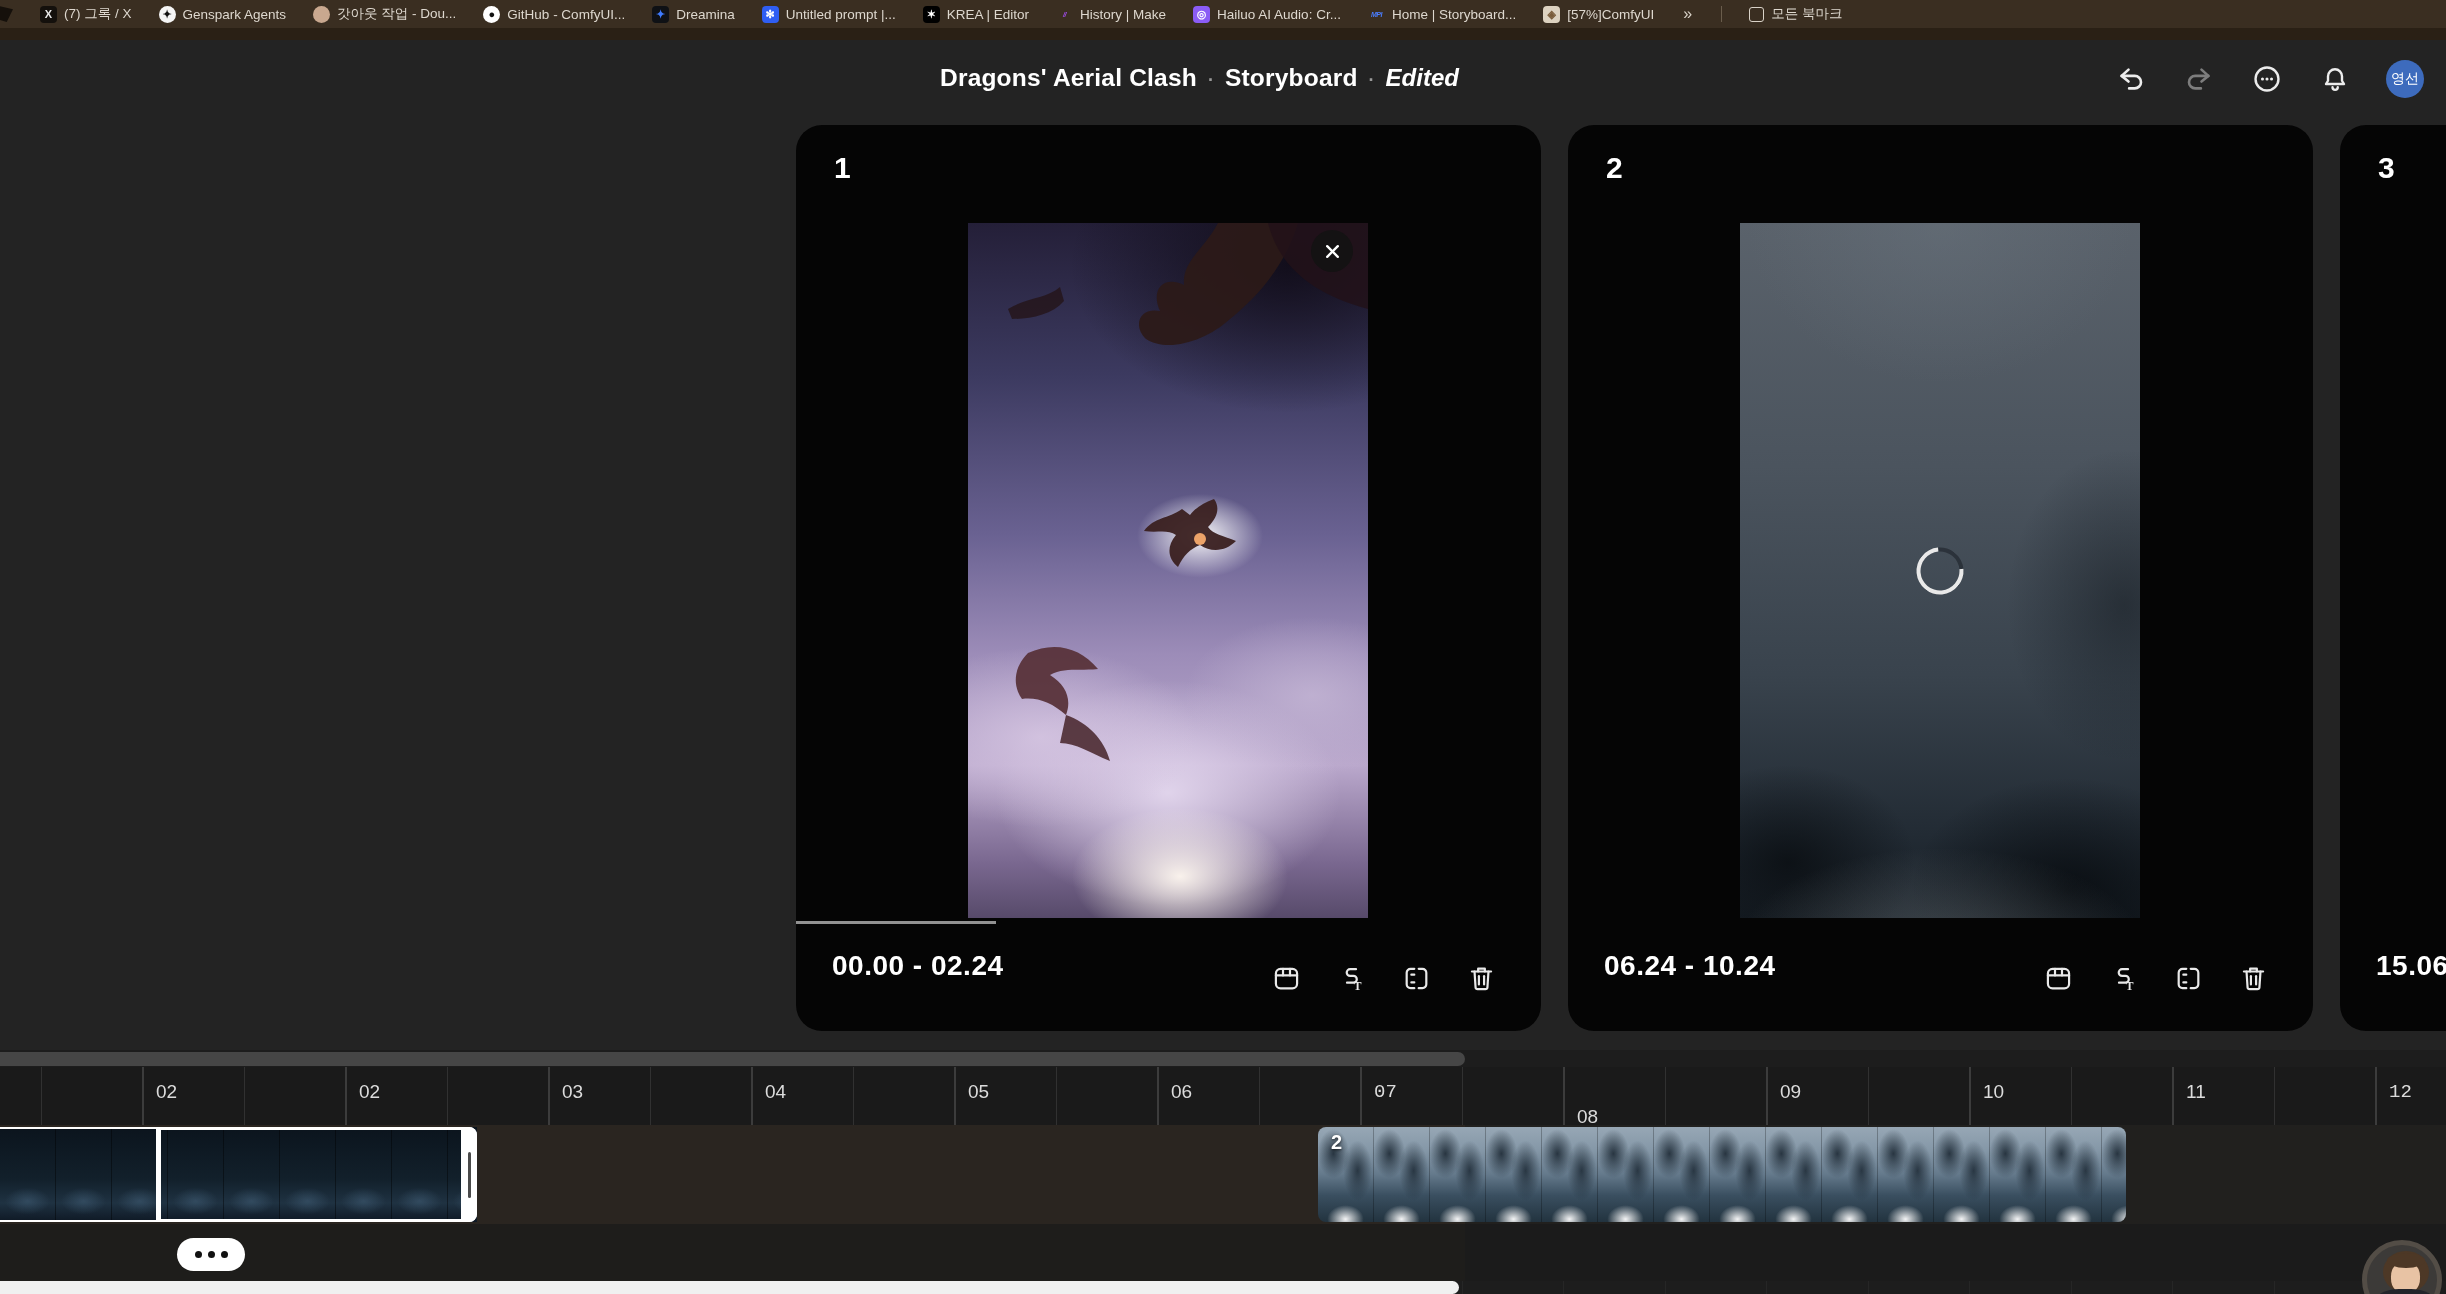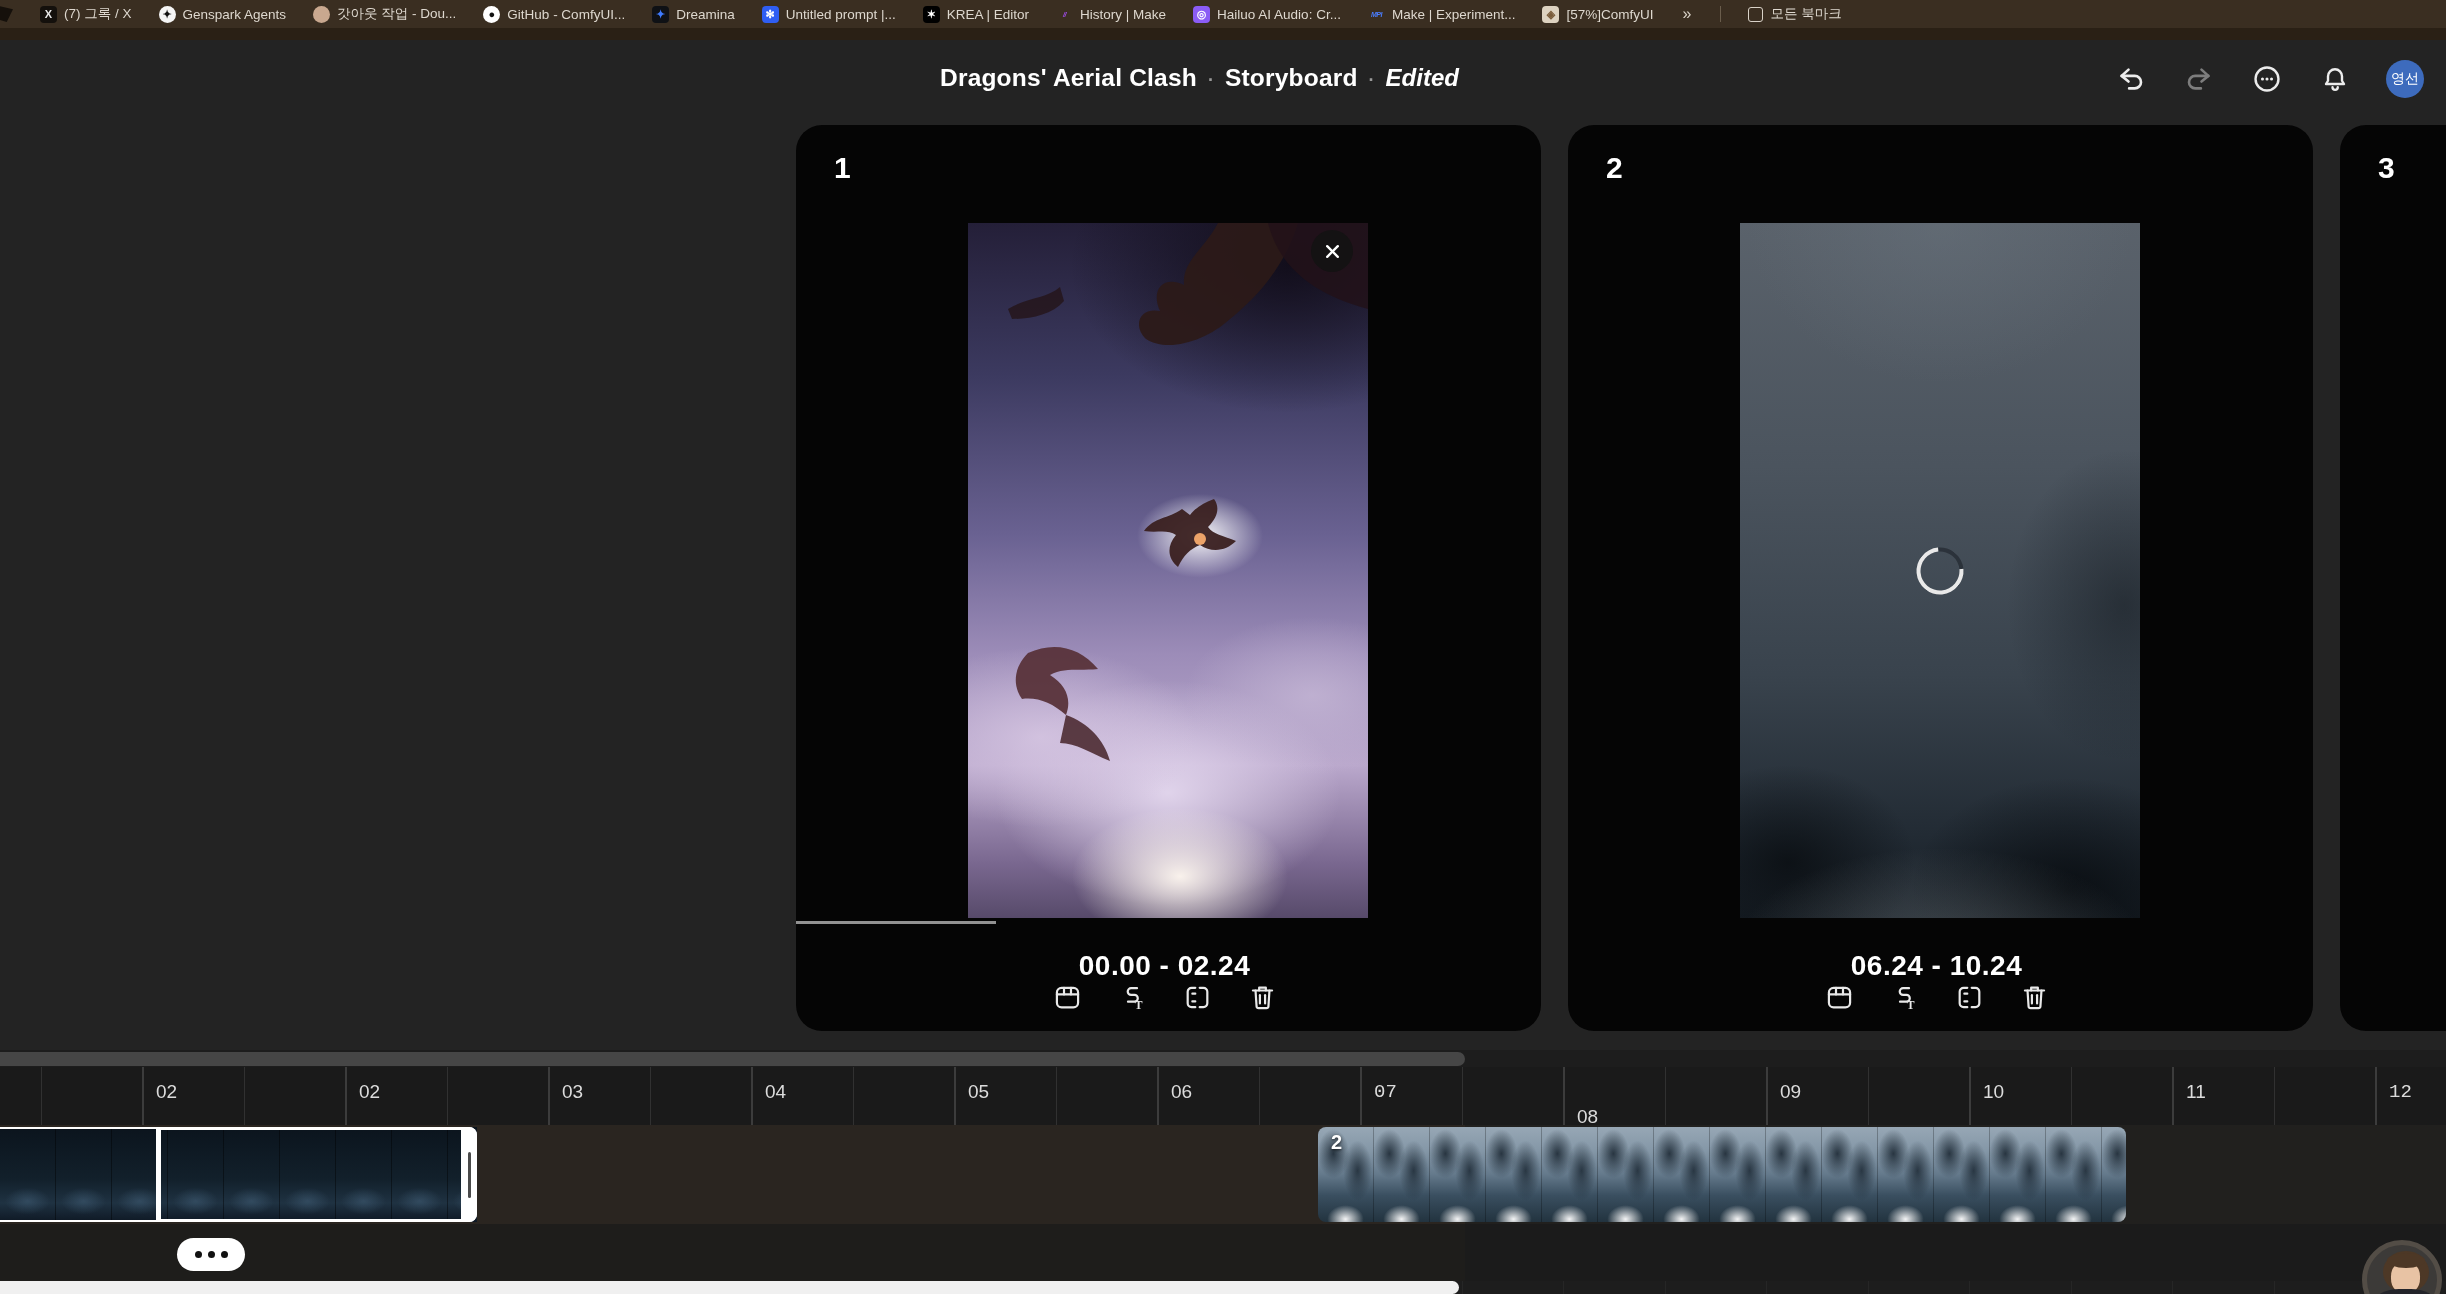--- a/index.html
+++ b/index.html
@@ -51,21 +51,21 @@
       radial-gradient(240px 200px at 50% 0%, rgba(104,114,124,.5), rgba(104,114,124,0) 80%),
       linear-gradient(180deg,#5a626b 0%,#4b545e 35%,#39434d 65%,#222b34 88%,#161d24 100%); }
   .close-btn { position:absolute; left:515px; top:105px; width:42px; height:42px; border-radius:50%;
     background:rgba(18,18,18,.88); display:flex; align-items:center; justify-content:center; cursor:pointer; }
   .close-btn svg { width:17px; height:17px; }
   .progress-line { position:absolute; left:0; top:796px; width:200px; height:3px; background:#929292; }
   .spinner { position:absolute; left:50%; top:50%; width:47px; height:47px; border-radius:50%;
     border:4.5px solid #e9e9e9; border-top-color:rgba(28,33,40,.6);
     transform:translate(-50%,-50%) rotate(40deg); }
   .card-footer { position:absolute; left:36px; right:44px; top:825px; height:56px;
-    display:flex; align-items:center; justify-content:space-between;flex-direction:column; }
+    display:flex; justify-content:space-between; }
   .time-range { color:#fff; font-size:28px; font-weight:bold; letter-spacing:.5px; }
   .card-actions { display:flex; gap:34px; align-items:center; }
   .aicon { width:31px; height:31px; cursor:pointer; }
 
   
   #timeline { left:0; top:1050px; width:2446px; height:244px; background:#1d1d1d; }
   #tl-scrollbar-top { position:absolute; left:0; top:2px; width:1465px; height:14px; background:#464646; border-radius:0 8px 8px 0; }
   #tl-ruler { position:absolute; left:0; top:17px; width:2446px; height:58px; background:#1a1a1a; }
   .ruler-label { position:absolute; top:31px; color:#dcdcdc; font-size:19px; }
   .tick-ruler { position:absolute; top:17px; height:58px; width:1.5px; background:#3c3c3c; }
@@ -147,21 +147,21 @@
     <span class="bm">
       <span class="bm-ic" style="background: transparent; color: rgb(162, 77, 240); font-size: 7px; letter-spacing: -0.5px; font-style: italic;">//</span>
       <span class="bm-lb">History | Make</span>
     </span>
     <span class="bm">
       <span class="bm-ic" style="background: rgb(139, 92, 246); color: rgb(255, 255, 255);">◎</span>
       <span class="bm-lb">Hailuo AI Audio: Cr...</span>
     </span>
     <span class="bm">
       <span class="bm-ic" style="background: transparent; color: rgb(74, 125, 255); font-size: 7px; letter-spacing: -0.5px; font-style: italic;">MPI</span>
-      <span class="bm-lb">Make | Experiment...</span>
+      <span class="bm-lb">Home | Storyboard...</span>
     </span>
     <span class="bm">
       <span class="bm-ic" style="background: rgb(221, 210, 192); color: rgb(122, 92, 58);">◈</span>
       <span class="bm-lb">[57%]ComfyUI</span>
     </span>
     <span class="bar-chevron">»</span>
   <span class="bar-sep"></span>
   <span class="bm">
     <span class="allbm-ic"></span>
     <span class="bm-lb">모든 북마크</span>

